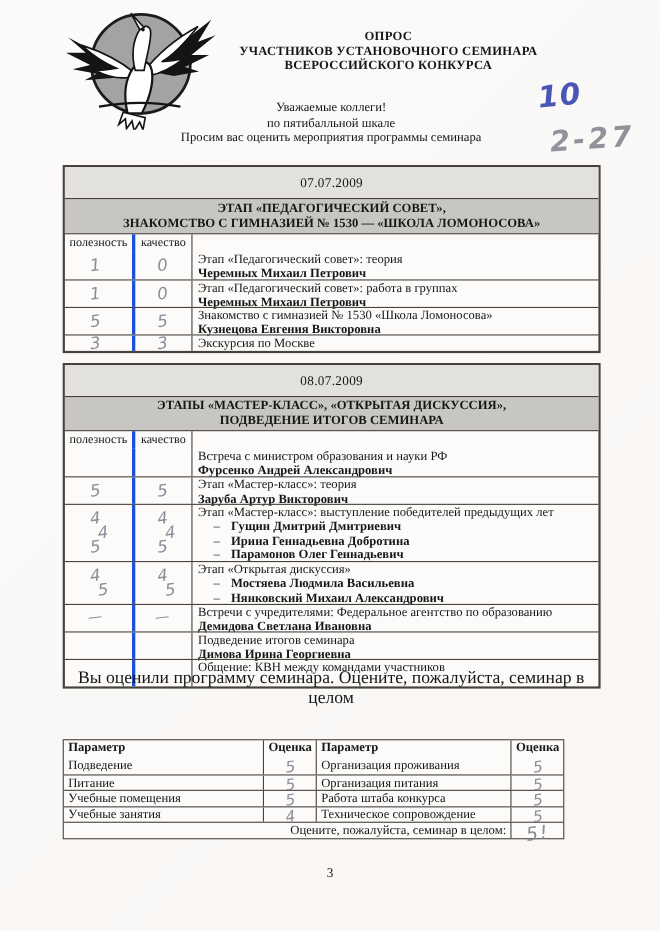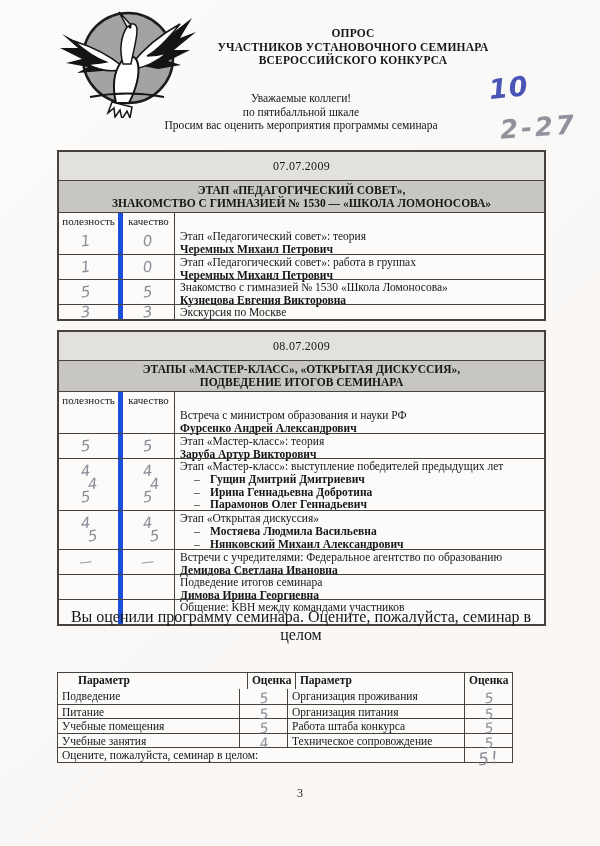--- a/index.html
+++ b/index.html
@@ -28,21 +28,21 @@
   .stable{position:absolute;left:57px;width:489px;border:2px solid #46433f;background:#fcfbfa;box-sizing:border-box;}
   .t1{top:150px;} .t2{top:330px;}
   .srow{display:flex;box-sizing:border-box;border-top:1px solid #46433f;position:relative;}
   .srow:first-child{border-top:none;}
   .row-date{height:28px;background:#e3e1dd;align-items:center;justify-content:center;
     font-size:12px;letter-spacing:.3px;}
   .row-title{background:#c8c6c1;flex-direction:column;align-items:center;justify-content:center;
     font-weight:bold;font-size:11.5px;line-height:13px;text-align:center;padding:2px 0;}
   .row-colhdr{height:17px;font-size:11px;}
   .cell{box-sizing:border-box;position:relative;}
-  .c-p{width:64px;border-right:5px solid #1d4ed8;}
+  .c-p{width:64px;border-right:3px solid #1d4ed8;}
   .c-q{width:52px;border-right:1px solid #46433f;}
   .c-a{flex:1;padding:0 5px;font-size:11.5px;line-height:12.8px;}
   .colhdr-label{display:flex;align-items:center;justify-content:center;height:100%;}
   .activity{padding-top:1px;}
   .pname{font-weight:bold;}
   .bullet-line{font-weight:bold;padding-left:14px;}
   .bullet-dash{font-weight:normal;display:inline-block;width:16px;}
   .scorebox{position:absolute;inset:0;display:flex;flex-direction:column;
     align-items:center;justify-content:center;gap:0;}
   .score{display:block;height:13px;line-height:12px;font-size:15px;transform:rotate(-7deg);}
@@ -52,25 +52,25 @@
   .intro-line{position:absolute;left:55px;top:608px;width:492px;text-align:center;font-size:16px;}
   .otable{position:absolute;left:57px;top:672px;width:456px;border:1.5px solid #46433f;
     background:#fcfbfa;box-sizing:border-box;font-size:11.5px;}
   .orow{display:flex;border-top:1px solid #46433f;box-sizing:border-box;position:relative;}
   .orow:first-child{border-top:none;}
   .ocell{box-sizing:border-box;padding:0 4px;line-height:14px;position:relative;}
   .oc1{width:183px;border-right:1px solid #46433f;}
   .oc2{width:48px;border-right:1px solid #46433f;text-align:center;}
   .oc3{width:178px;border-right:1px solid #46433f;}
   .oc4{width:47px;text-align:center;}
-  .ohdr{font-weight:bold;height:16px;margin-left:16px;}
+  .ohdr{font-weight:bold;height:16px;}
   .ohdr .oc2,.ohdr .oc4{text-align:right;}
   .odata{height:14.5px;}
   .ofooter{height:15px;}
-  .ofoot-label{width:409px;border-right:1px solid #46433f;text-align:left;box-sizing:border-box;}
+  .ofoot-label{width:409px;border-right:1px solid #46433f;text-align:right;box-sizing:border-box;}
   .ohw{position:absolute;left:50%;top:2px;font-size:14px;transform:translateX(-50%) rotate(-8deg);z-index:3;}
   .ohw.final{font-size:17px;top:3px;letter-spacing:2px;}
 
   .page-number{position:absolute;left:0;top:786px;width:600px;text-align:center;font-size:12px;}
 </style>
 </head>
 <body>
 
 <div class="page">
 

